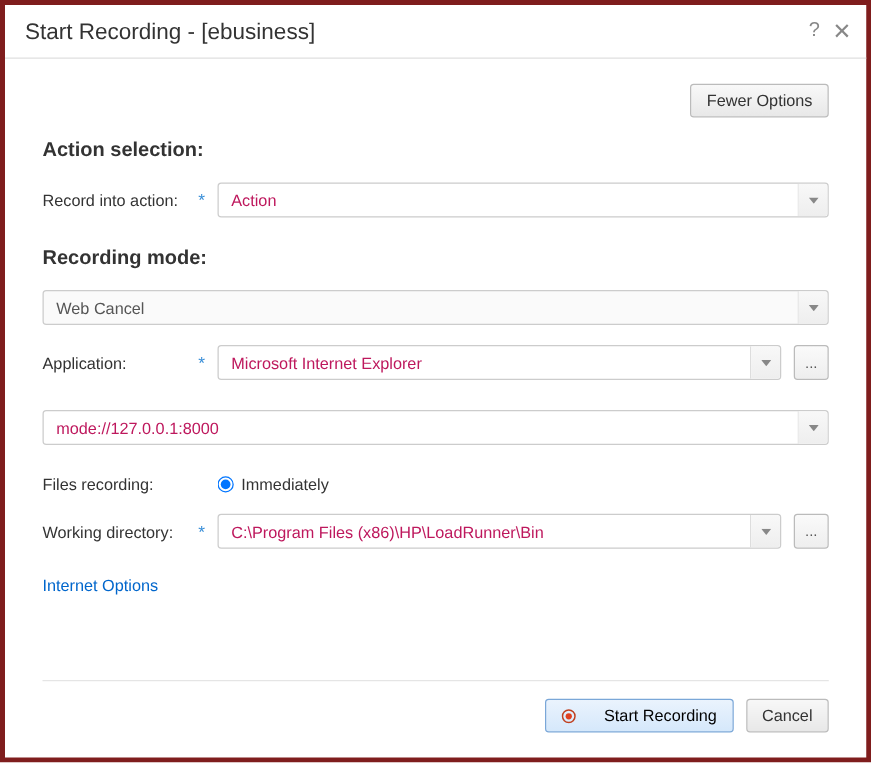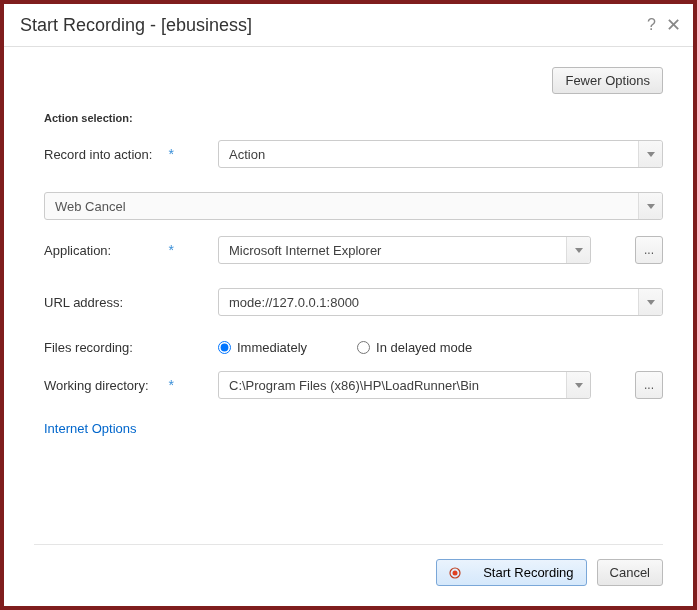--- a/index.html
+++ b/index.html
@@ -41,49 +41,48 @@
     }
     .help-icon, .close-icon {
       color: #888;
       font-size: 16px;
       cursor: pointer;
     }
     .close-icon {
       font-size: 18px;
     }
     .content {
-      padding: 20px 30px 0 40px;
+      padding: 20px 30px 0 30px;
       flex: 1;
       overflow: auto;
     }
     .top-btn-row {
       display: flex;
       justify-content: flex-end;
       margin-bottom: 18px;
     }
     .btn {
       background: linear-gradient(#f8f8f8, #e8e8e8);
       border: 1px solid #bbb;
       border-radius: 3px;
       padding: 5px 12px;
       font-size: 13px;
       cursor: pointer;
       color: #333;
     }
     .section-header {
       font-weight: bold;
-      font-size: 11px;
+      font-size: 16px;
       margin-bottom: 16px;
       color: #333;
     }
     .form-row {
       display: flex;
       align-items: center;
       margin-bottom: 16px;
-      gap: 34px;
     }
     .form-label {
       width: 140px;
       flex-shrink: 0;
       font-size: 13px;
       color: #333;
       display: flex;
       align-items: center;
       justify-content: space-between;
       padding-right: 8px;
@@ -101,21 +100,21 @@
       align-items: center;
       border: 1px solid #ccc;
       border-radius: 3px;
       background: #fff;
       height: 28px;
     }
     .combo-text {
       flex: 1;
       padding: 0 10px;
       font-size: 13px;
-      color: #404040;
+      color: #be185d;
     }
     .combo-arrow {
       width: 24px;
       height: 26px;
       border-left: 1px solid #ddd;
       display: flex;
       align-items: center;
       justify-content: center;
       background: linear-gradient(#f8f8f8, #eee);
       border-radius: 0 3px 3px 0;
@@ -224,20 +223,21 @@
         <div class="combo-arrow">
           <svg viewBox="0 0 8 5">
               <path d="M0 0 L8 0 L4 5 Z" fill="#888"></path>
             </svg>
         </div>
       </div>
     </div>
 
     <div class="section-gap"></div>
 
+    <div class="section-header">Recording mode:</div>
 
     <div class="form-row">
       <div class="combo readonly-combo">
         <div class="combo-text">Web Cancel</div>
         <div class="combo-arrow">
           <svg viewBox="0 0 8 5">
               <path d="M0 0 L8 0 L4 5 Z" fill="#888"></path>
             </svg>
         </div>
       </div>
@@ -255,24 +255,20 @@
               <path d="M0 0 L8 0 L4 5 Z" fill="#888"></path>
             </svg>
         </div>
       </div>
       <div class="browse-btn">...</div>
     </div>
 
     <div class="section-gap"></div>
 
     <div class="form-row">
-      <div class="form-label">
-        <span>URL address:</span>
-        <span></span>
-      </div>
       <div class="combo">
         <div class="combo-text">mode://127.0.0.1:8000</div>
         <div class="combo-arrow">
           <svg viewBox="0 0 8 5">
               <path d="M0 0 L8 0 L4 5 Z" fill="#888"></path>
             </svg>
         </div>
       </div>
     </div>
 
@@ -281,24 +277,20 @@
 
     <div class="form-row">
       <div class="form-label">
         <span>Files recording:</span>
         <span></span>
       </div>
       <div class="radio-group">
         <label class="radio-item">
           <input type="radio" name="startmode" checked="" style="">
           <span>Immediately</span>
-        </label>
-        <label class="radio-item">
-          <input type="radio" name="startmode" style="">
-          <span>In delayed mode</span>
         </label>
       </div>
     </div>
 
     <div class="form-row">
       <div class="form-label">
         <span>Working directory:</span>
         <span class="req-star">*</span>
       </div>
       <div class="combo">

